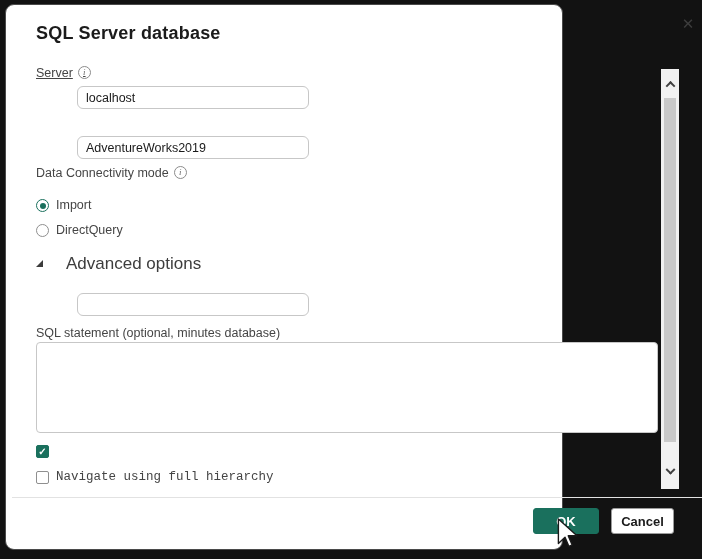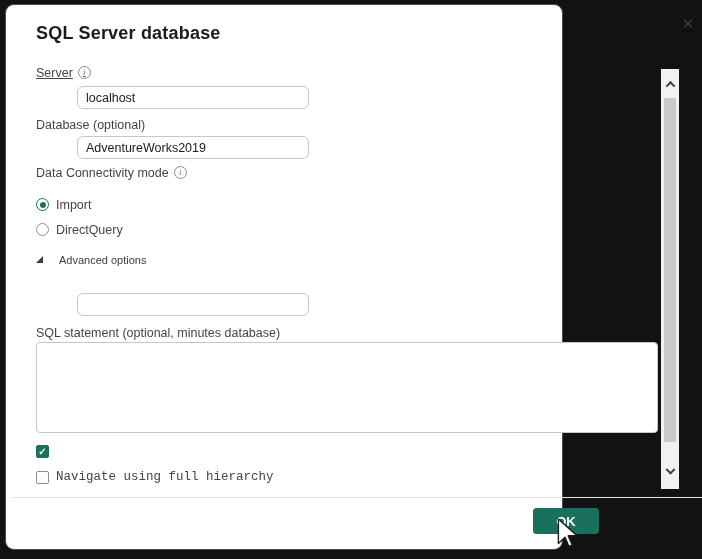--- a/index.html
+++ b/index.html
@@ -39,34 +39,34 @@
   }
 
   .txt-input {
     position:absolute; left:30px; width:232px; height:23px;
     border:1px solid #c7c7c7; border-radius:6px; padding:0 8px;
     font-family:Liberation Sans, sans-serif; font-size:12.5px; color:#1a1a1a;
     background:#fff; outline:none;margin-left:41px;
   }
 
   .opt-row {
-    position:absolute; left:30px; display:flex; align-items:flex-start; gap:7px;
+    position:absolute; left:30px; display:flex; align-items:flex-end; gap:7px;
     font-size:12.5px; color:#454545; cursor:default;
   }
   .radio {
     width:13px; height:13px; border-radius:50%; background:#fff;
     border:1px solid #8f8f8f; flex:0 0 auto;
     display:flex; align-items:center; justify-content:center;
   }
   .radio.sel { border:1.5px solid #1a705d; }
   .radio.sel .dot { width:6px; height:6px; border-radius:50%; background:#1a705d; }
 
   .adv-row {
-    position:absolute; left:30px; top:249px; display:flex; align-items:center; gap:16px;
-    font-size:11px; color:#3d3d3d; cursor:pointer;
+    position:absolute; left:30px; top:249px; display:flex; align-items:center; gap:23px;
+    font-size:17px; color:#3d3d3d; cursor:pointer;
   }
   .tri-expanded {
     width:0; height:0;
     border-bottom:7px solid #3c3c3c; border-left:7px solid transparent;
     margin-bottom:2px;
   }
 
   .sql-textarea {
     position:absolute; left:30px; top:337px; width:622px; height:91px;
     border:1px solid #c7c7c7; border-radius:4px; resize:none;
@@ -129,23 +129,20 @@
     <div class="close-btn">
       <span>✕</span>
     </div>
 
     <div class="lbl" style="top:60px;text-decoration:underline;">
       <span>Server</span>
       <span class="info-ico">i</span>
     </div>
     <input class="txt-input" style="top: 81px;" type="text" value="localhost">
 
-    <div class="lbl" style="top:112px;">
-      <span>Database (optional)</span>
-    </div>
     <input class="txt-input" style="top: 131px;" type="text" value="AdventureWorks2019">
 
     <div class="lbl" style="top:160px;">
       <span>Data Connectivity mode</span>
       <span class="info-ico">i</span>
     </div>
 
     <div class="opt-row" style="top:193px;">
       <span class="radio sel">
           <span class="dot"></span>
@@ -184,19 +181,20 @@
         <span class="chev up"></span>
       </div>
       <div class="sb-thumb"></div>
       <div class="sb-btn down">
         <span class="chev down"></span>
       </div>
     </div>
 
     <div class="footer-divider"></div>
     <div class="btn btn-ok">OK</div>
+    <div class="btn btn-cancel">Cancel</div>
 
     <svg class="cursor" viewBox="0 0 20 30">
       <path d="M1,1 L1,24 L7.2,18 L10.8,26.6 L13.9,25.2 L10.2,16.7 L18.4,16.7 Z" fill="#ffffff" stroke="#1a1a1a" stroke-width="1.3" stroke-linejoin="round"></path>
     </svg>
 
   </div>
 </div>
 
 </body></html>

